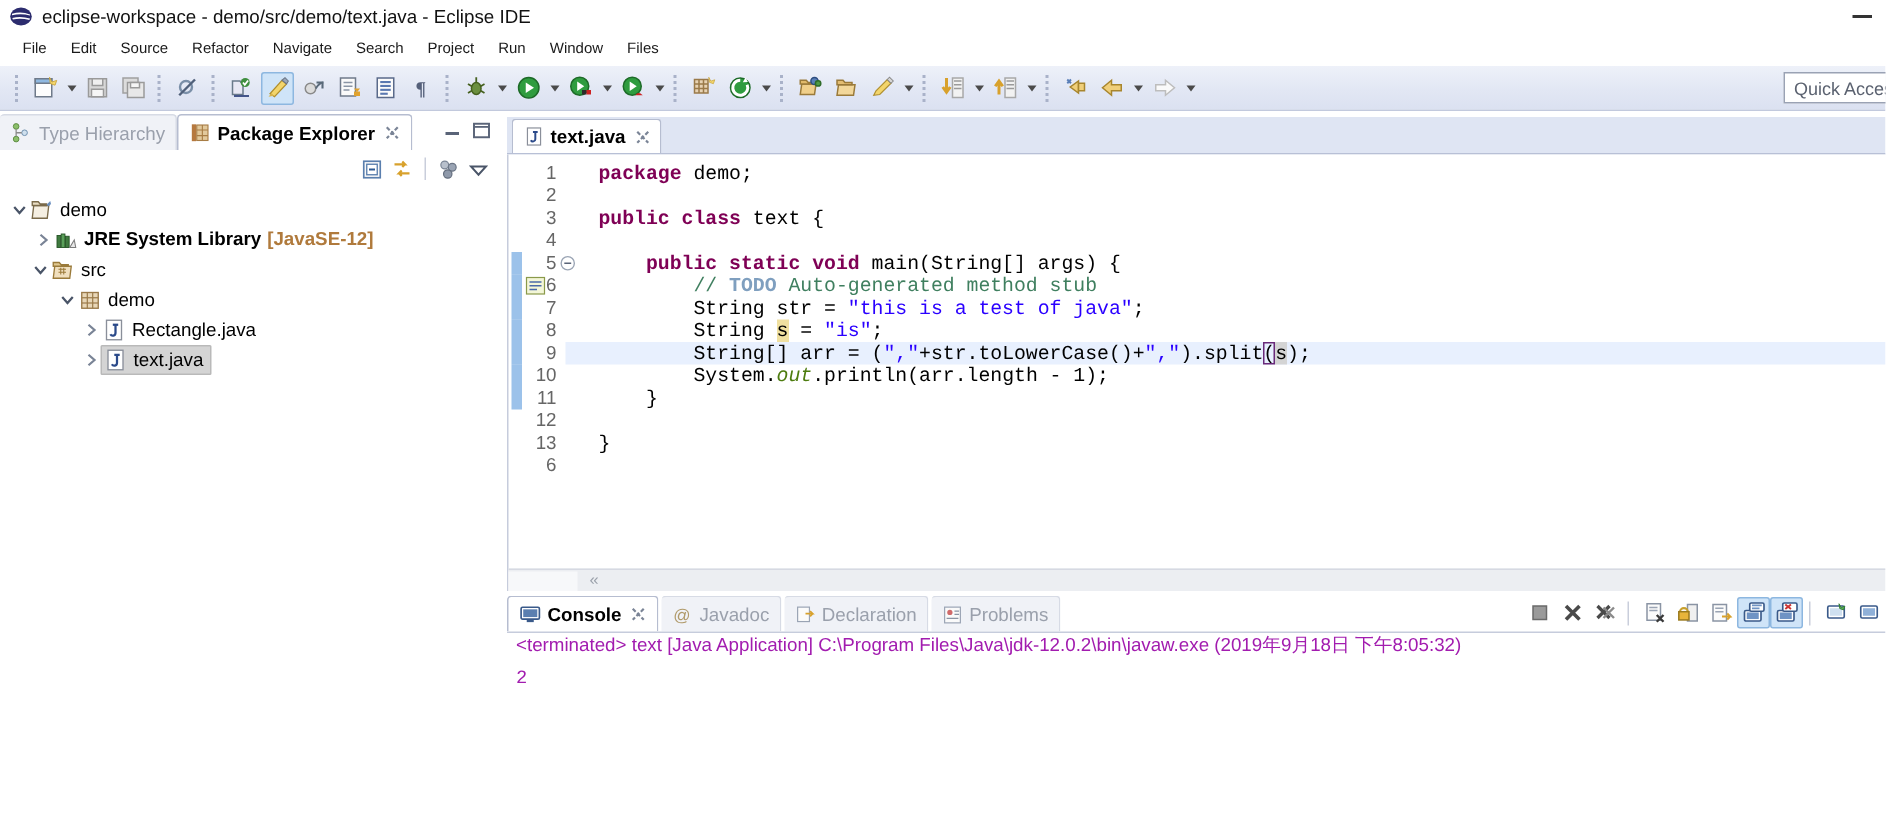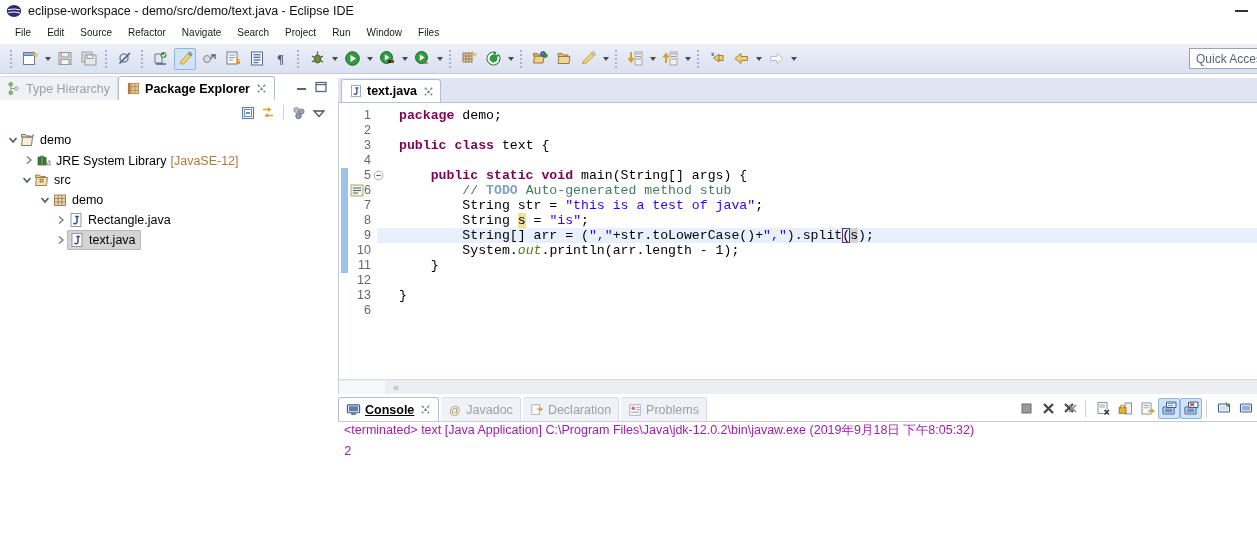--- a/index.html
+++ b/index.html
@@ -291,21 +291,20 @@
     box-sizing: border-box;
     white-space: nowrap;
   }
   .console-tab.selected {
     color: #000; font-weight: 700;
     border-top: 1px solid #b6bdd0;
     border-left: 1px solid #b6bdd0;
     border-right: 1px solid #b6bdd0;
     border-top-left-radius: 3px; border-top-right-radius: 3px;
     background: #ffffff;
-    text-decoration: underline;
   }
   .console-tab.unselected {
     color: #9aa0ac;
     background: #f0f2f7;
     border-top: 1px solid #d7dbe5;
     border-right: 1px solid #d7dbe5;
     border-top-left-radius: 3px; border-top-right-radius: 3px;
     margin-left: 2px;
   }
   .console-tools {
@@ -679,21 +678,21 @@
             </svg>
             <span class="tree-label">demo</span>
           </div>
         </div>
         <div class="tree-row" style="padding-left: 22px;">
           <div class="twisty">
             <svg width="10" height="10" viewBox="0 0 10 10">
               <path d="M3 1.5 L7 5 L3 8.5" fill="none" stroke="#7a8496" stroke-width="1.5"></path>
             </svg>
           </div>
-          <div style="display: flex; align-items: flex-end;">
+          <div style="display: flex; align-items: flex-start; font-weight: bold;">
             <svg viewBox="0 0 16 16" class="tree-icon">
               <rect x="2" y="5" width="2.5" height="8" fill="#3f7a3f" stroke="#245224" stroke-width="0.6"></rect>
               <rect x="4.8" y="4" width="2.5" height="9" fill="#5aa05a" stroke="#245224" stroke-width="0.6"></rect>
               <rect x="7.6" y="5.5" width="2.5" height="7.5" fill="#3f7a3f" stroke="#245224" stroke-width="0.6"></rect>
               <path d="M10.5 13 L13.5 8 L14.5 13 Z" fill="#e8e8e8" stroke="#7a7a7a" stroke-width="0.7"></path>
             </svg>
             <span class="tree-label">JRE System Library</span>
             <span class="tree-suffix">[JavaSE-12]</span>
           </div>
         </div>

